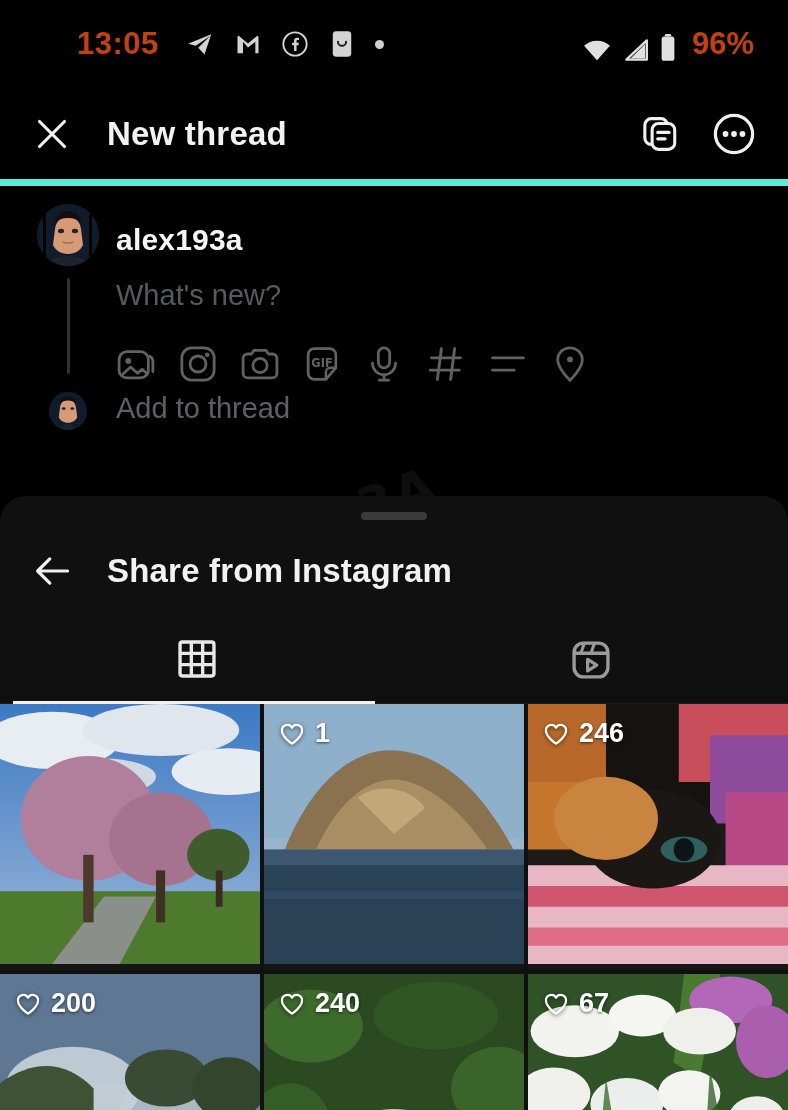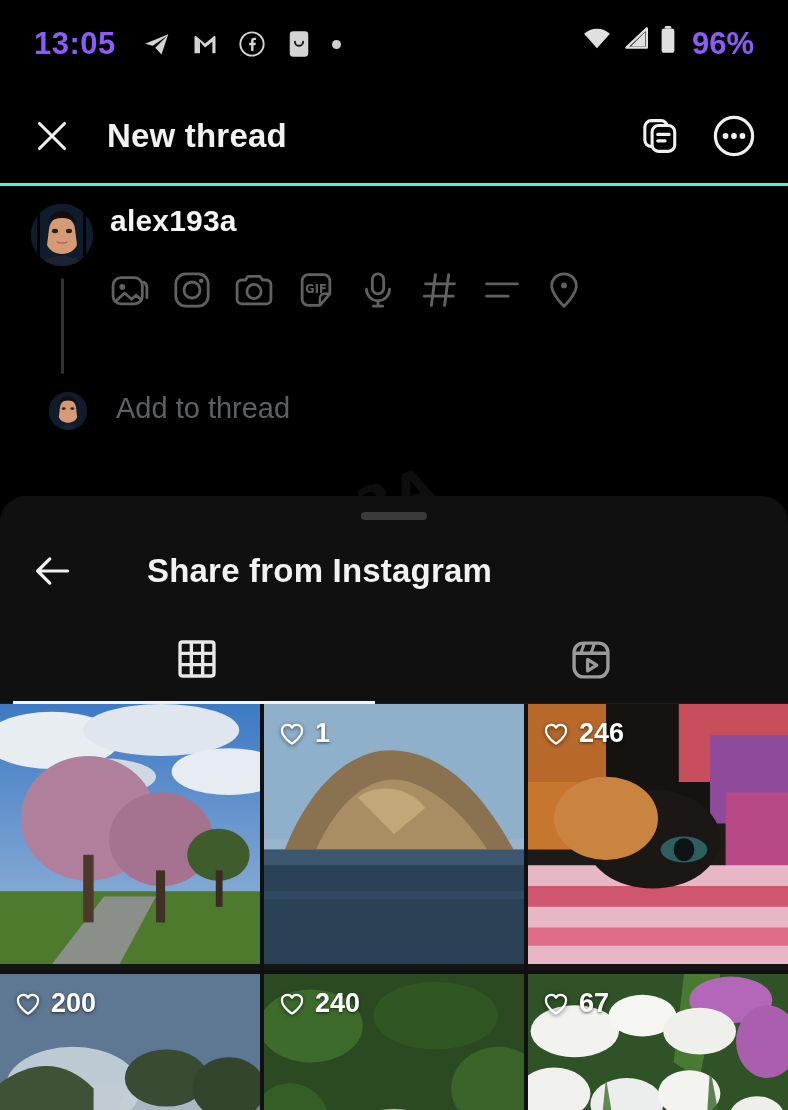--- a/index.html
+++ b/index.html
@@ -7,43 +7,43 @@
     width: 788px; height: 1110px;
     background: #000;
     font-family: "Liberation Sans", sans-serif;
     overflow: hidden;
   }
   .phone { position: relative; width: 788px; height: 1110px; background: #000; }
 
   
   .statusbar {
     height: 88px; display: flex; align-items: center;
-    padding: 0 34px; color: #8b5cf6;
+    padding: 0 34px; color: #c2410c; margin-left: 43px;
   }
   .sb-time { font-size: 31px; font-weight: 700; letter-spacing: .5px; }
   .sb-icons { display: flex; align-items: center; gap: 19px; margin-left: 26px; }
-  .sb-right { margin-left: auto; display: flex; align-items: flex-start; gap: 10px; }
+  .sb-right { margin-left: auto; display: flex; align-items: flex-end; gap: 10px; }
   .sb-batt { font-size: 31px; font-weight: 700; margin-left: 6px; }
   .ic { display: inline-block; line-height: 0; }
   .dot-ic { width: 9px; height: 9px; border-radius: 50%; background: #cfcfcf; }
 
   
   .appbar {
     height: 98px; display: flex; align-items: center;
-    padding: 0 32px; border-bottom: 3px solid #5eead4;
+    padding: 0 32px; border-bottom: 7px solid #5eead4;
   }
   .appbar-title {
     font-size: 33px; font-weight: 700; color: #f2f2f2;
     margin-left: 35px; letter-spacing: .2px;
   }
   .appbar-actions { margin-left: auto; display: flex; align-items: center; gap: 30px; }
 
   
   .composer { position: relative; padding: 18px 0 10px 0; }
-  .c-row { display: flex; padding: 0 24px; }
+  .c-row { display: flex; padding: 0 30px; align-items: flex-end; }
   .avatar-col { width: 76px; display: flex; flex-direction: column; align-items: center; }
   .avatar {
     width: 62px; height: 62px; border-radius: 50%;
     background: radial-gradient(circle at 50% 40%, #22344c 0%, #0d1522 70%, #05080d 100%);
     overflow: hidden; position: relative; flex: none;
   }
   .avatar.small { width: 38px; height: 38px; }
   .av-face { position: absolute; left: 0; top: 0; width: 100%; height: 100%; }
   .thread-line {
     width: 3px; flex: 1; background: #2f3133; margin: 12px 0 10px 0;
@@ -71,21 +71,21 @@
 
   
   .sheet {
     position: absolute; left: 0; right: 0; bottom: 0; top: 496px;
     background: #101010; border-radius: 26px 26px 0 0; overflow: hidden;
   }
   .grabber {
     width: 66px; height: 8px; border-radius: 5px; background: #3a3a3a;
     margin: 16px auto 0 auto;
   }
-  .sheet-head { display: flex; align-items: center; padding: 30px 32px 0 32px; gap: 40px; }
+  .sheet-head { display: flex; align-items: center; padding: 30px 32px 0 32px; }
   .sheet-title {
     font-size: 33px; font-weight: 700; color: #f2f2f2; margin-left: 33px;
     letter-spacing: .2px;
   }
   .tabs { display: flex; margin-top: 34px; position: relative; }
   .tab { flex: 1; display: flex; justify-content: center; padding: 12px 0 22px 0; }
   .tabs-underline { position: absolute; left: 13px; bottom: 0; width: 362px; height: 3px; background: #f3f3f3; }
   .tabs-track { position: absolute; left: 0; right: 0; bottom: 0; height: 1px; background: #1c1c1c; }
 
   
@@ -192,20 +192,21 @@
             <ellipse cx="24" cy="27" rx="3.1" ry="2.2" fill="#2a2118"></ellipse>
             <ellipse cx="38" cy="27" rx="3.1" ry="2.2" fill="#2a2118"></ellipse>
             <path d="M26 38c2 1.6 8 1.6 10 0" fill="none" stroke="#9a6a4d" stroke-width="1.3" stroke-linecap="round"></path>
             <path d="M22 55c3-3 15-3 18 0l3 7H19z" fill="#1b2330"></path>
           </svg>
         </div>
         <div class="thread-line"></div>
       </div>
       <div class="c-body">
         <div class="uname">alex193a</div>
+        <div class="whatsnew">What's new?</div>
 
         <div class="tools">
           <span class="ic tool">
             <svg width="40" height="40" viewBox="0 0 26 26">
                 <rect x="2" y="5" width="19" height="17" rx="5" fill="none" stroke="#e8e8e8" stroke-width="1.8"></rect>
                 <path d="M22 8a4 4 0 0 1 2 3.5V18" fill="none" stroke="#e8e8e8" stroke-width="1.8" stroke-linecap="round"></path>
                 <circle cx="8" cy="11" r="1.9" fill="#e8e8e8"></circle>
                 <path d="M4 20l5.5-5 4.5 4 3-2.6 4 3.6" fill="none" stroke="#e8e8e8" stroke-width="1.8" stroke-linejoin="round"></path>
               </svg>
           </span>

